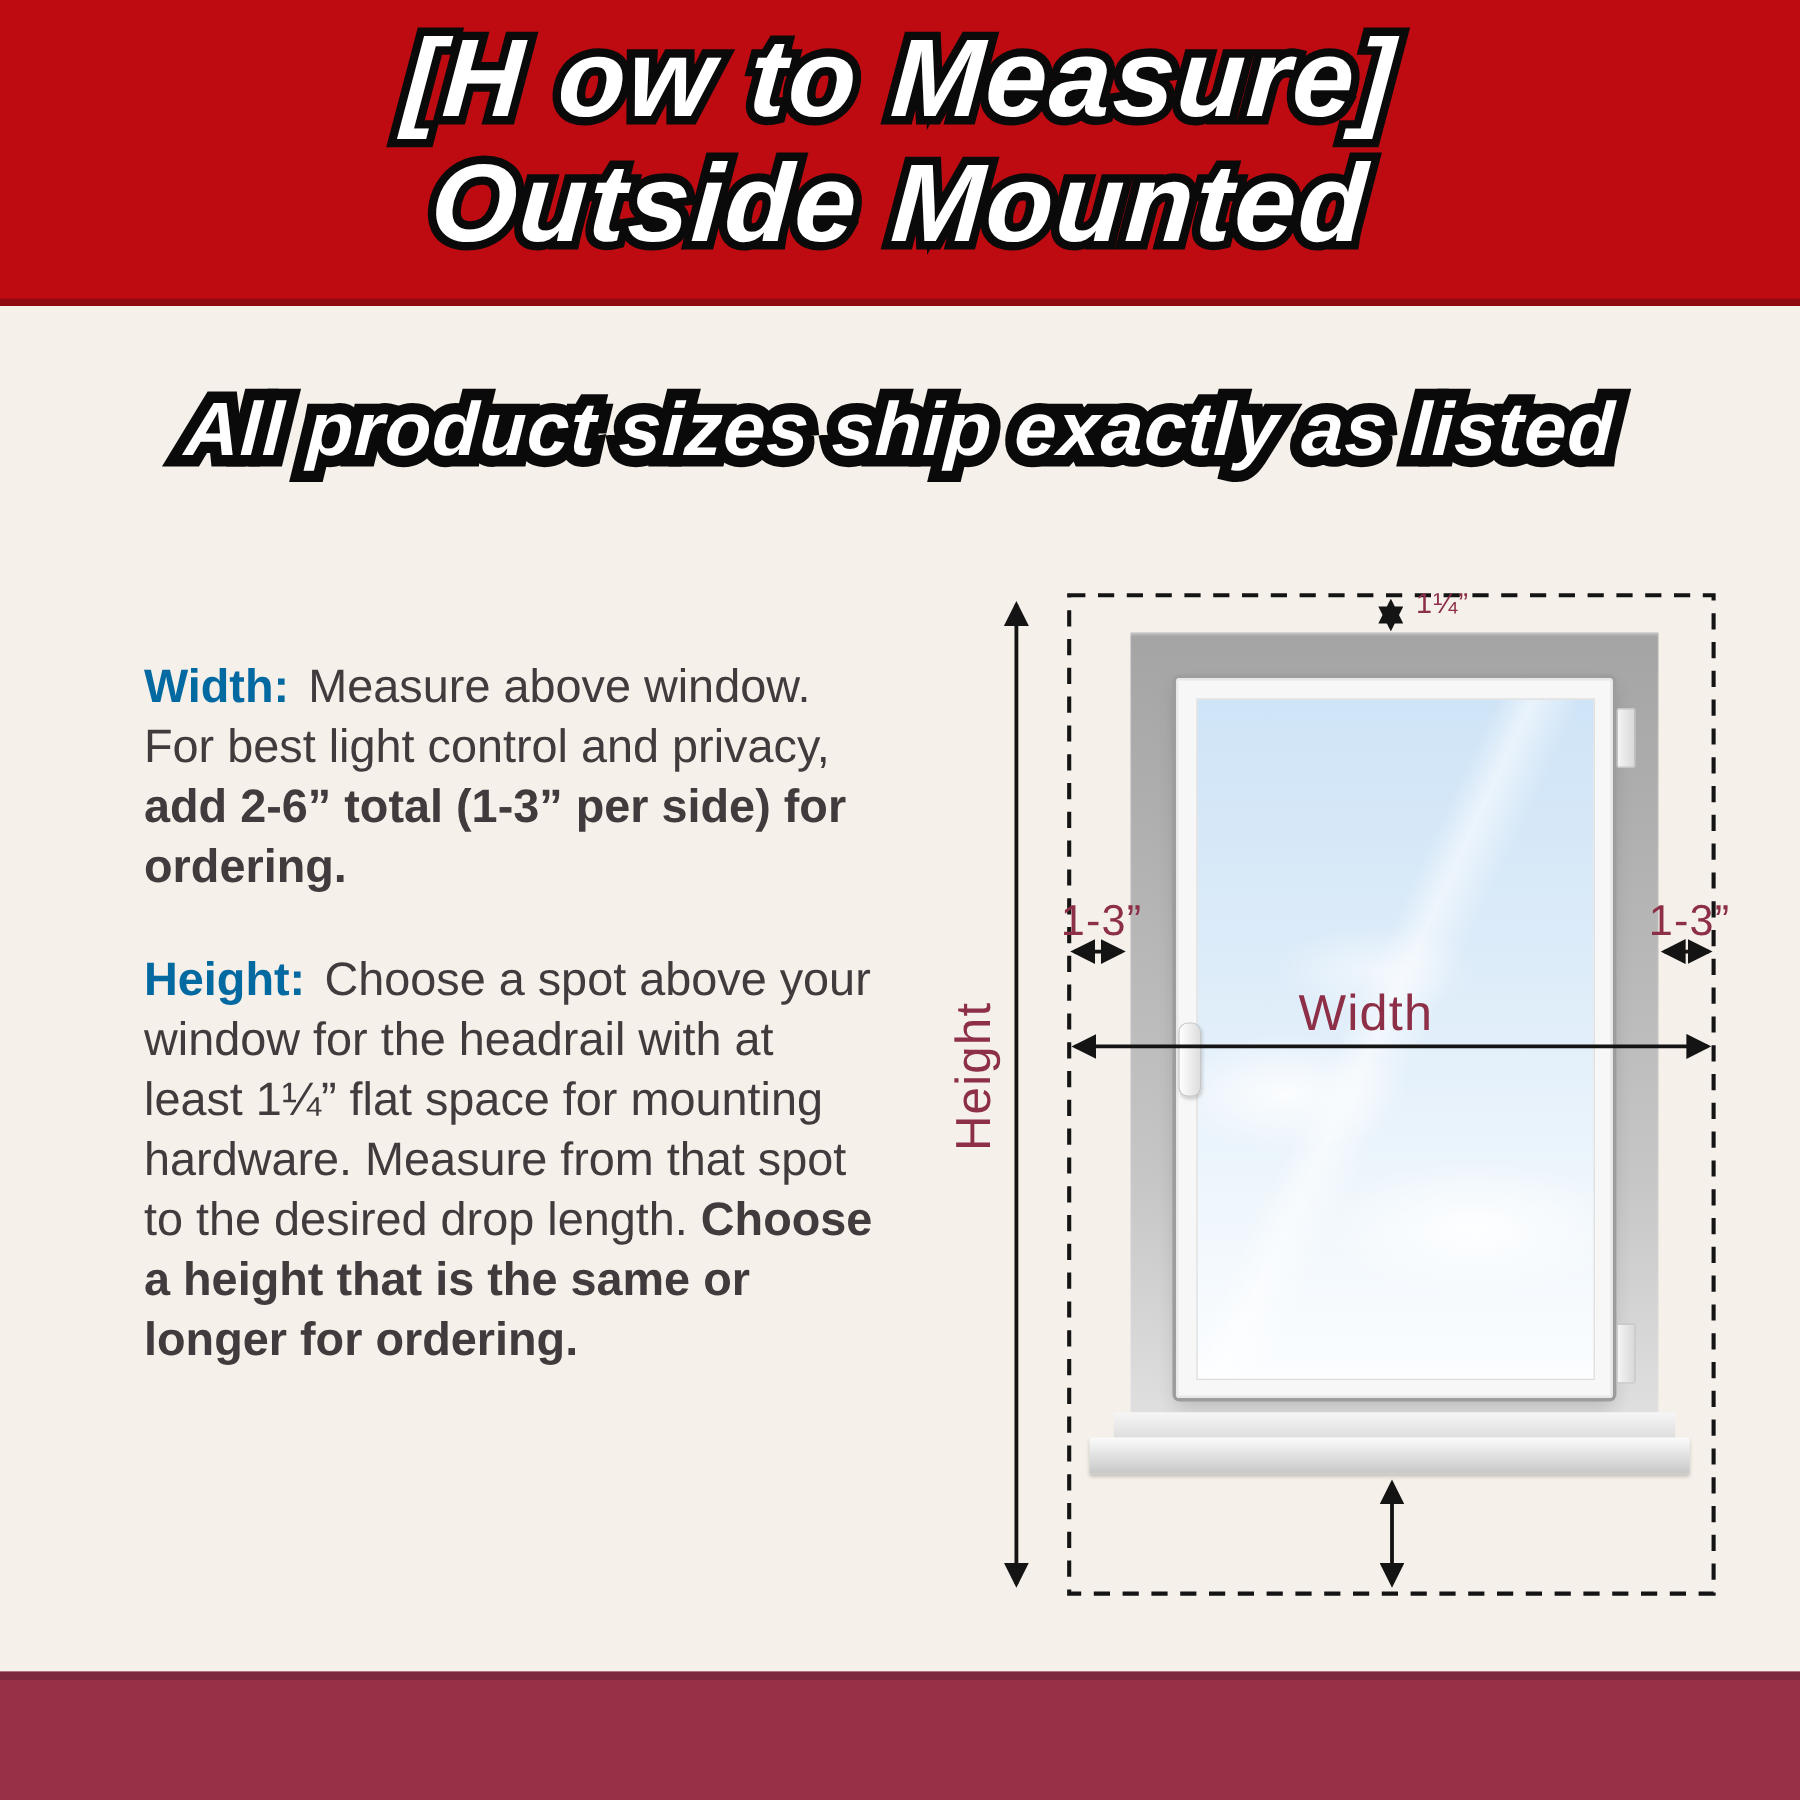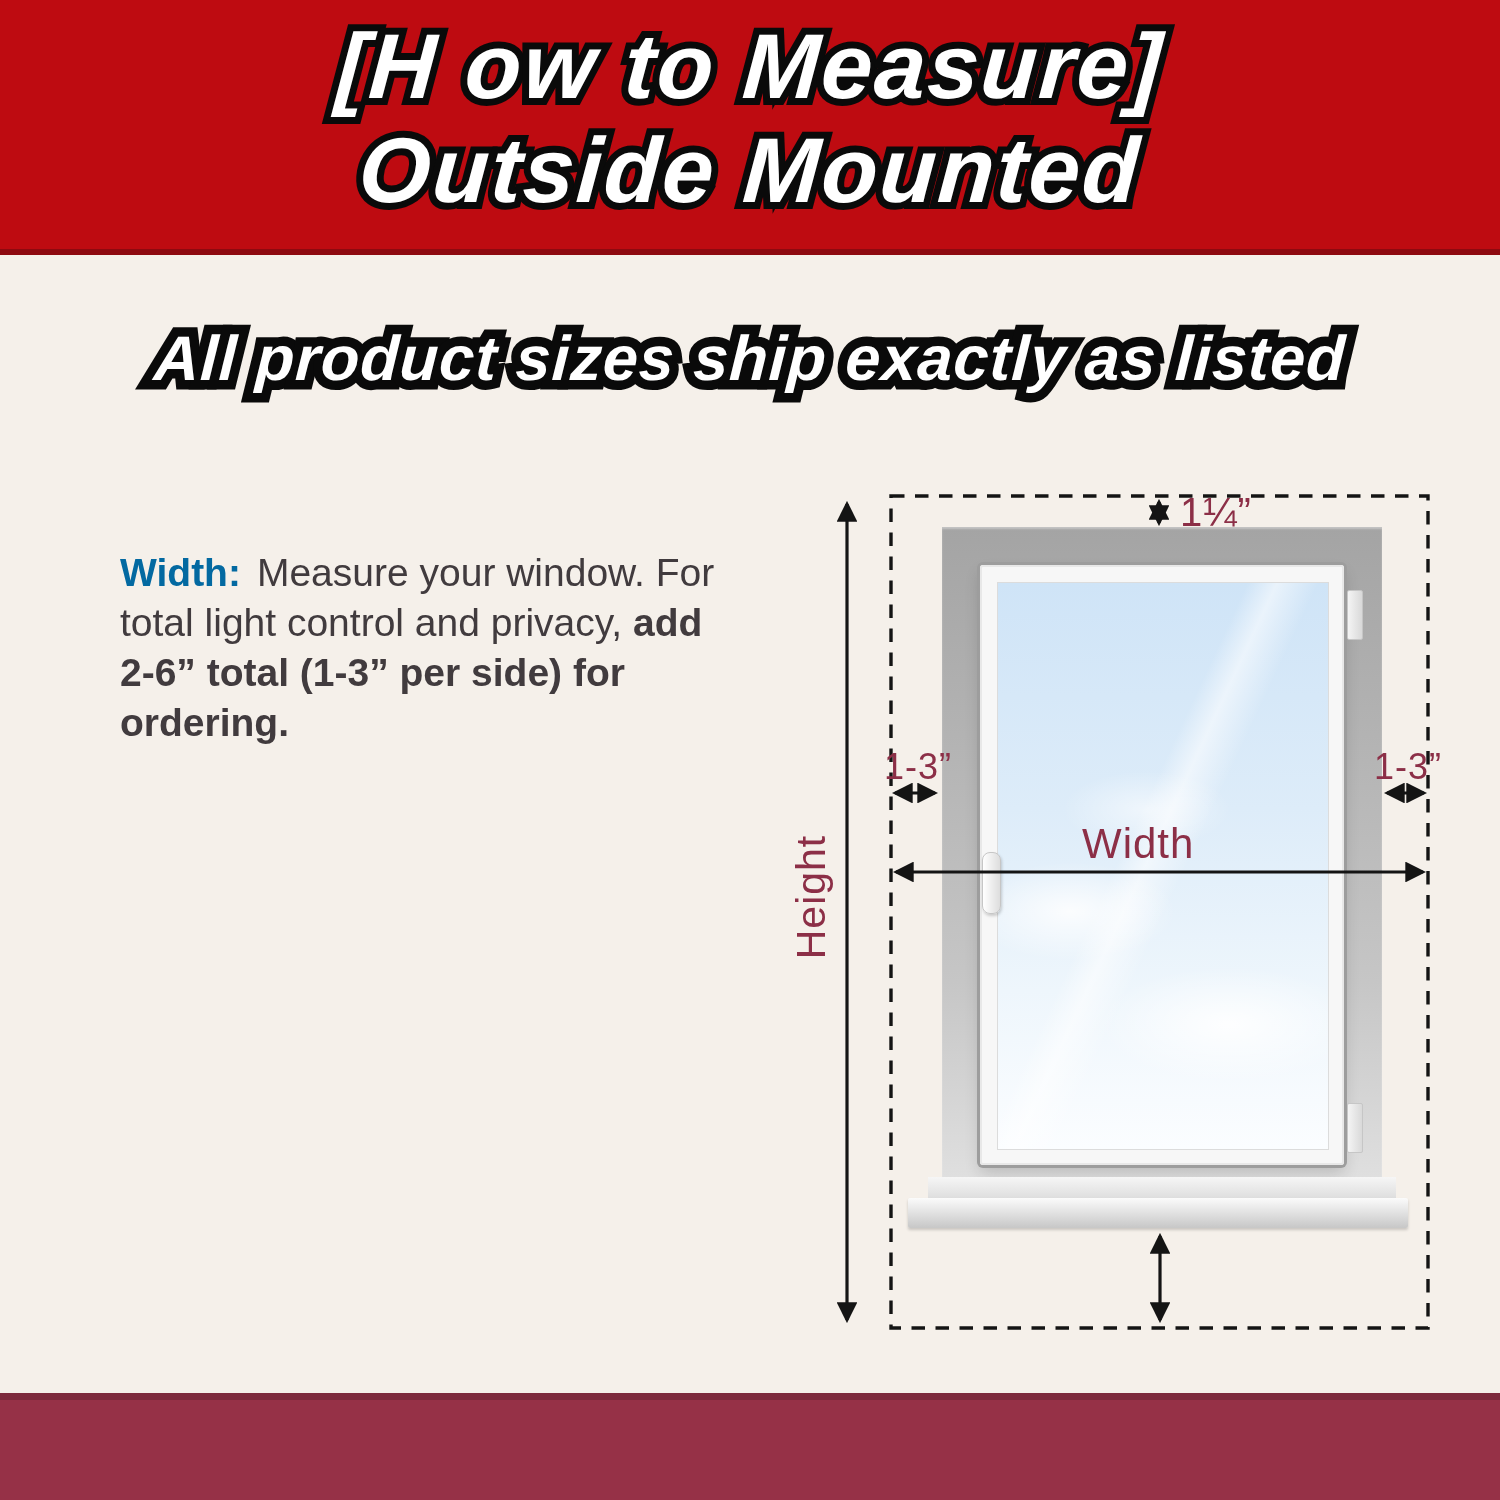--- a/index.html
+++ b/index.html
@@ -112,21 +112,21 @@
     position:absolute;color:#8C2F47;
     font-size:38px;letter-spacing:1px;z-index:6;
   }
   .lbl-height{
     left:736px;top:827px;width:150px;height:140px;
     display:flex;align-items:center;justify-content:center;
     transform:rotate(-90deg);
     font-size:41px;
   }
   .lbl-width{left:1082px;top:820px;width:150px;font-size:42px;}
-  .lbl-top{left:1180px;top:490px;font-size:40px;}
+  .lbl-top{left:1180px;top:490px;font-size:24px;}
   .lbl-left{left:880px;top:746px;width:76px;text-align:center;font-size:36px;}
   .lbl-right{left:1370px;top:746px;width:76px;text-align:center;font-size:36px;}
 
   .arrows-svg{position:absolute;left:0;top:0;z-index:5;pointer-events:none;}
 
   
   .footer{
     position:absolute;left:0;top:1393px;width:1500px;height:107px;
     background:#963147;
     border-top:7px solid #7D2A3D;
@@ -155,21 +155,24 @@
 
   <div class="subtitle">
     <span class="outline-wrap">
       <span class="stroke">All product sizes ship exactly as listed</span>
       <span class="fill">All product sizes ship exactly as listed</span>
     </span>
   </div>
 
   <section class="instructions">
     <p class="para">
-      <span class="label">Width:</span><span>Measure your window. For total light control and privacy, </span><b>add 2-6” total (1-3” per side) for ordering.</b>
+      <span class="label">Width:</span><span>Measure above window. For best light control and privacy, </span><b>add 2-6” total (1-3” per side) for ordering.</b>
+    </p>
+    <p class="para">
+      <span class="label">Height:</span><span>Choose a spot above your window for the headrail with at least 1¼” flat space for mounting hardware. Measure from that spot to the desired drop length. </span><b>Choose a height that is the same or longer for ordering.</b>
     </p>
   </section>
 
   <div>
     <div class="win-frame"></div>
     <div class="win-sash"></div>
     <div class="win-glass"></div>
     <div class="win-handle"></div>
     <div class="win-hinge hinge-top"></div>
     <div class="win-hinge hinge-bottom"></div>

